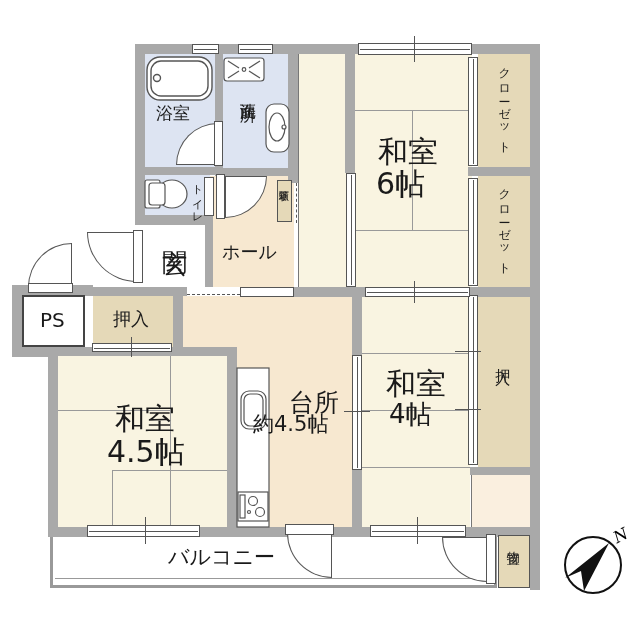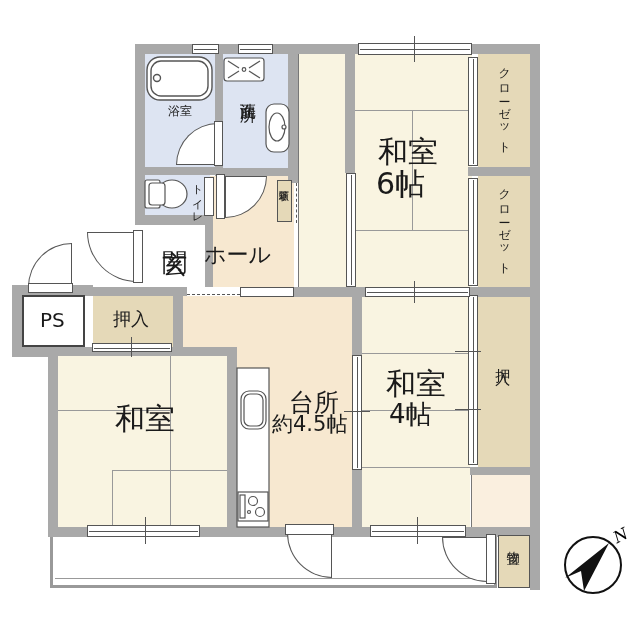--- a/index.html
+++ b/index.html
@@ -189,39 +189,41 @@
     </g>
     <g fill="#fff" stroke="#555" stroke-width="1.2">
       <rect x="238" y="492" width="30" height="29"></rect>
       <rect x="240" y="495" width="5" height="23"></rect>
       <circle cx="253" cy="501" r="4.5"></circle>
       <circle cx="260" cy="512" r="4.5"></circle>
       <circle cx="249" cy="512" r="1.5"></circle>
     </g>
   </svg>
 
-  <div class="lbl" style="left:168px;top:105px;font-size:12px">浴室</div>
+  <div class="lbl" style="left:156px;top:105px;font-size:17px">浴室</div>
   <div class="lbl vt" style="left:239px;top:90px;font-size:16px">洗面所</div>
   <div class="lbl vt" style="left:191px;top:177px;font-size:11px;letter-spacing:1px">トイレ</div>
   <div class="lbl vt" style="left:161px;top:230px;font-size:25px;letter-spacing:1px">玄関</div>
-  <div class="lbl" style="left:204px;top:243px;font-size:22px">ホール</div>
+  <div class="lbl" style="left:222px;top:243px;font-size:18px">ホール</div>
   <div class="lbl vt" style="left:278px;top:183px;font-size:10px;letter-spacing:0">下駄箱</div>
   <div class="lbl" style="left:40px;top:310px;font-size:20px">PS</div>
   <div class="lbl" style="left:113px;top:310px;font-size:18px">押入</div>
   <div class="lbl" style="left:378px;top:136px;font-size:30px">和室</div>
   <div class="lbl" style="left:376px;top:168px;font-size:30px">6帖</div>
   <div class="lbl vt" style="left:498px;top:59px;font-size:12px;letter-spacing:4px">クローゼット</div>
   <div class="lbl vt" style="left:498px;top:180px;font-size:12px;letter-spacing:4px">クローゼット</div>
   <div class="lbl" style="left:115px;top:403px;font-size:30px">和室</div>
+  <div class="lbl" style="left:107px;top:436px;font-size:30px">4.5帖</div>
   <div class="lbl" style="left:289px;top:390px;font-size:25px">台所</div>
-  <div class="lbl" style="left:272px;top:413px;font-size:21px">約4.5帖</div>
+  <div class="lbl" style="left:253px;top:413px;font-size:21px">約4.5帖</div>
   <div class="lbl" style="left:386px;top:368px;font-size:30px">和室</div>
   <div class="lbl" style="left:389px;top:401px;font-size:26px">4帖</div>
   <div class="lbl vt" style="left:494px;top:356px;font-size:15px">押入</div>
   <div class="lbl vt" style="left:506px;top:541px;font-size:13px;letter-spacing:1px">物置</div>
+  <div class="lbl" style="left:168px;top:546px;font-size:21px">バルコニー</div>
 
   <svg style="left:556px;top:526px" width="80" height="80" viewBox="0 0 80 80">
     <circle cx="37" cy="39" r="28" fill="#fff" stroke="#111" stroke-width="2"></circle>
     <polygon points="53,17 9,52 25,45 28,65" fill="#111"></polygon>
     <text x="59" y="18" font-size="16" font-style="italic" font-family="DejaVu Serif, serif" transform="rotate(-28 59 14)">N</text>
   </svg>
 
 </div>
 
 </body></html>

